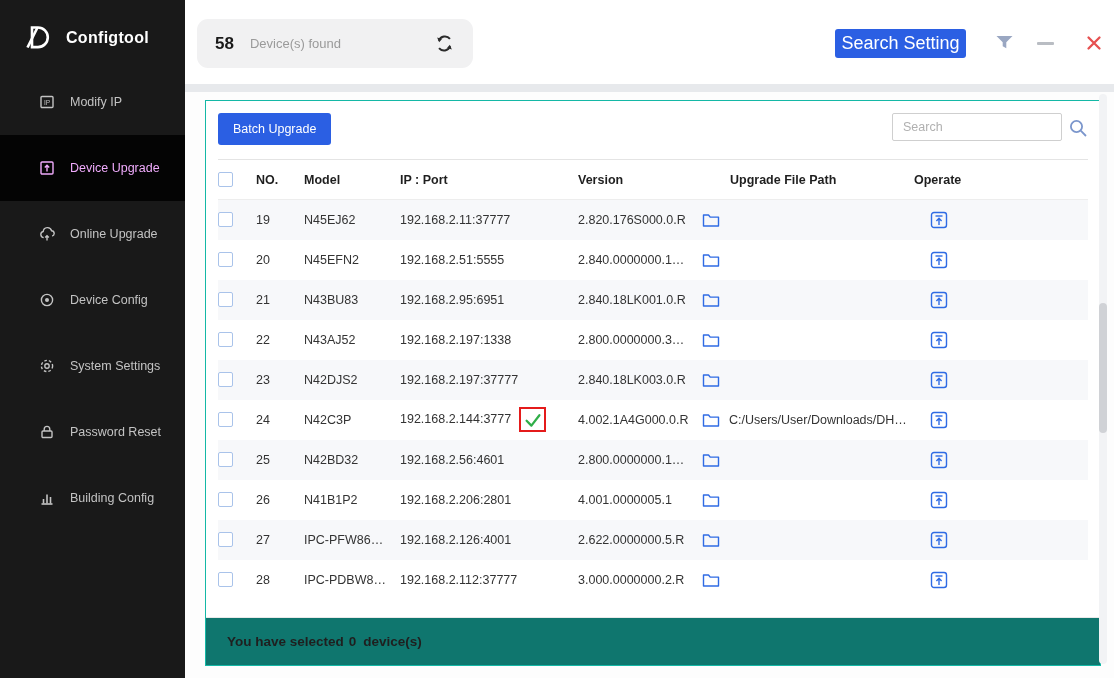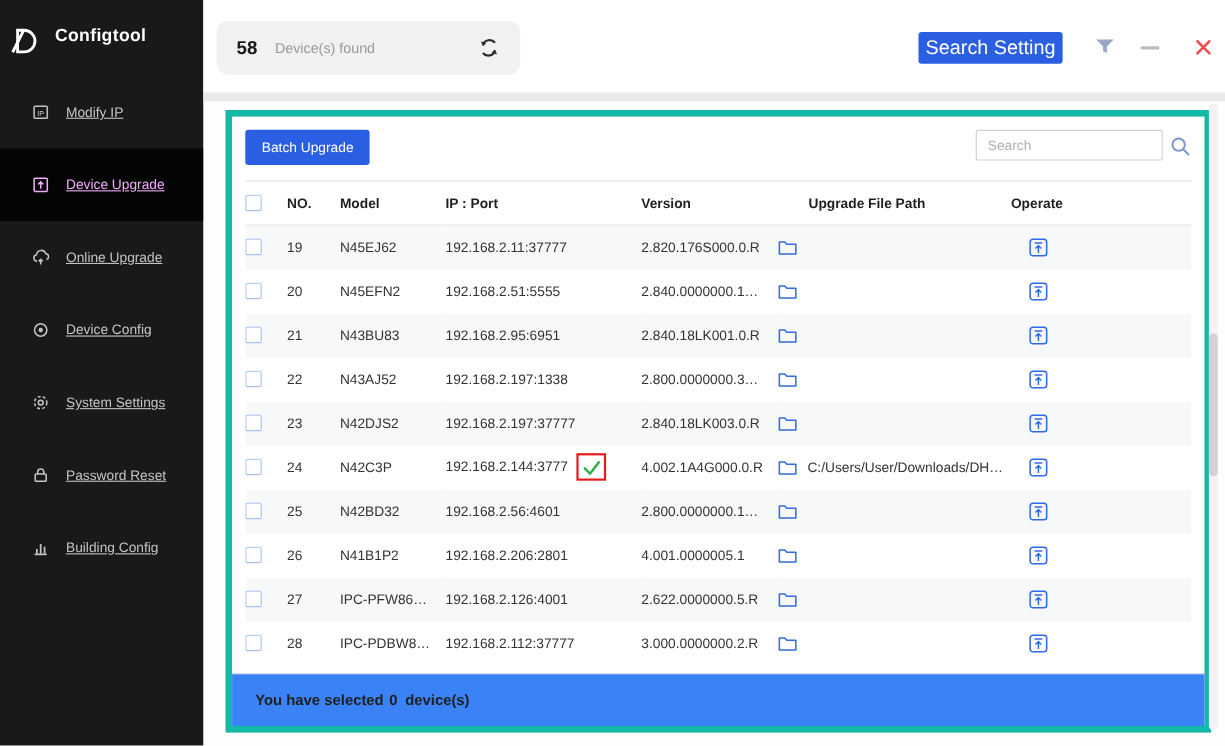--- a/index.html
+++ b/index.html
@@ -2,41 +2,41 @@
 <html><head>
 <meta charset="utf-8">
 <title>Configtool</title>
 <style>
   * { margin:0; padding:0; box-sizing:border-box; }
   html,body { width:1114px; height:678px; background:#fff; font-family:"Liberation Sans", sans-serif; }
   .window { position:relative; width:1114px; height:678px; overflow:hidden; background:#fff; }
 
   
   .sidebar { position:absolute; left:0; top:0; width:185px; height:678px; background:#191919; }
-  .logo-row { display:flex; align-items:flex-start; gap:12px; padding:24px 0 18px 8px; }
+  .logo-row { display:flex; align-items:center; gap:12px; padding:24px 0 18px 24px; }
   .logo-text { color:#fff; font-size:16px; font-weight:bold; letter-spacing:.3px; }
-  .menu-item { display:flex; align-items:center; gap:15px; height:66px; padding-left:29px; color:#c3c3c3; font-size:12.5px; cursor:pointer;text-decoration:underline; }
+  .menu-item { display:flex; align-items:center; gap:15px; height:66px; padding-left:39px; color:#c3c3c3; font-size:12.5px; cursor:pointer; }
   .menu-item.active { background:#040404; color:#f0abfc; }
   .menu-item svg { flex:0 0 auto; stroke:currentColor; }
 
   
   .content { position:absolute; left:185px; top:0; right:0; bottom:0; background:#fdfdfd; }
   .topbar { position:relative; height:84px; background:#fff; }
   .count-box { position:absolute; left:12px; top:19px; width:276px; height:49px; background:#f1f1f2; display:flex; align-items:center; padding:0 18px;border-radius:11px; }
   .count-num { font-size:17px; font-weight:bold; color:#1a1a1a; }
   .count-label { margin-left:16px; font-size:13px; color:#9a9a9a; }
   .refresh-btn { margin-left:auto; cursor:pointer; display:flex; }
   .search-setting-btn { position:absolute; right:148px; top:29px; width:131px; height:29px; background:#2b5fe3; color:#fff; font-size:18px; border:none; border-radius:3px; cursor:pointer; }
   .filter-btn { position:absolute; right:100px; top:35px; cursor:pointer; display:flex; }
   .min-btn { position:absolute; right:60px; top:42px; width:17px; height:3px; background:#b9bdc3; border-radius:1px; cursor:pointer; }
   .close-btn { position:absolute; right:12px; top:35px; cursor:pointer; display:flex; }
   .divider { position:absolute; left:0; top:84px; right:0; height:8px; background:#e7e9ec; }
 
   
-  .card { position:absolute; left:20px; top:100px; width:896px; height:566px; background:#fff; border:6px solid #14b8a6; }
+  .card { position:absolute; left:20px; top:100px; width:896px; height:566px; background:#fff; border:1px solid #14b8a6; }
   .card-toolbar { position:relative; height:58px; }
   .batch-btn { position:absolute; left:12px; top:12px; height:32px; padding:0 15px; background:#2b5fe3; color:#fff; border:none; border-radius:3px; font-size:12.5px; cursor:pointer; }
   .search-input { position:absolute; right:38px; top:12px; width:170px; height:28px; border:1px solid #cfcfcf; border-radius:2px; padding:0 10px; font-size:12.5px; color:#333; font-family:"Liberation Sans", sans-serif;margin-left:24px; }
   .search-input::placeholder { color:#b0b0b0; }
   .search-glass { position:absolute; right:12px; top:17px; cursor:pointer; display:flex; }
 
   
   .table-wrap { padding:0 12px; }
   table { width:100%; border-collapse:collapse; table-layout:fixed; font-size:12.5px; color:#333; }
   thead th { height:40px; text-align:left; font-weight:bold; color:#1f1f1f; border-top:1px solid #e4e4e4; border-bottom:1px solid #ededed; }
@@ -44,21 +44,21 @@
   tbody td { height:40px; white-space:nowrap; overflow:hidden; text-overflow:ellipsis; }
   tbody tr:nth-child(odd) { background:#f7f8fa; }
   .cb { display:inline-block; width:15px; height:15px; border:1px solid #a9c3ea; border-radius:2px; background:#fff; vertical-align:middle; cursor:pointer; }
   .file-cell { display:flex; align-items:center; gap:9px; }
   .file-path { overflow:hidden; white-space:nowrap; text-overflow:ellipsis; color:#333; }
   .op-cell { padding-left:16px; }
   .icon-btn { display:inline-flex; cursor:pointer; vertical-align:middle; }
   .ann-box { display:inline-flex; align-items:center; justify-content:center; width:27px; height:25px; border:2px solid #e41b1b; margin-left:8px; vertical-align:middle; background:#fff; }
 
   
-  .card-footer { position:absolute; left:0; right:0; bottom:0; height:48px; border-top:1px solid #e9e9e9; display:flex; align-items:center; padding-left:21px; font-size:13.5px; font-weight:bold; color:#1f1f1f; background:#3b82f6; }
+  .card-footer { position:absolute; left:0; right:0; bottom:0; height:48px; border-top:1px solid #e9e9e9; display:flex; align-items:center; padding-left:21px; font-size:13.5px; font-weight:bold; color:#1f1f1f; background:#0f766e; }
   .card-footer .cnt { margin:0 7px 0 5px; }
 
   
   .scroll-track { position:absolute; right:7px; top:94px; width:8px; height:570px; background:#f2f3f5; border-radius:4px; }
   .scroll-thumb { position:absolute; right:7px; top:303px; width:8px; height:130px; background:#d0d2d6; border-radius:4px; cursor:pointer; }
 </style>
 </head>
 <body>
 
 <div class="window">

